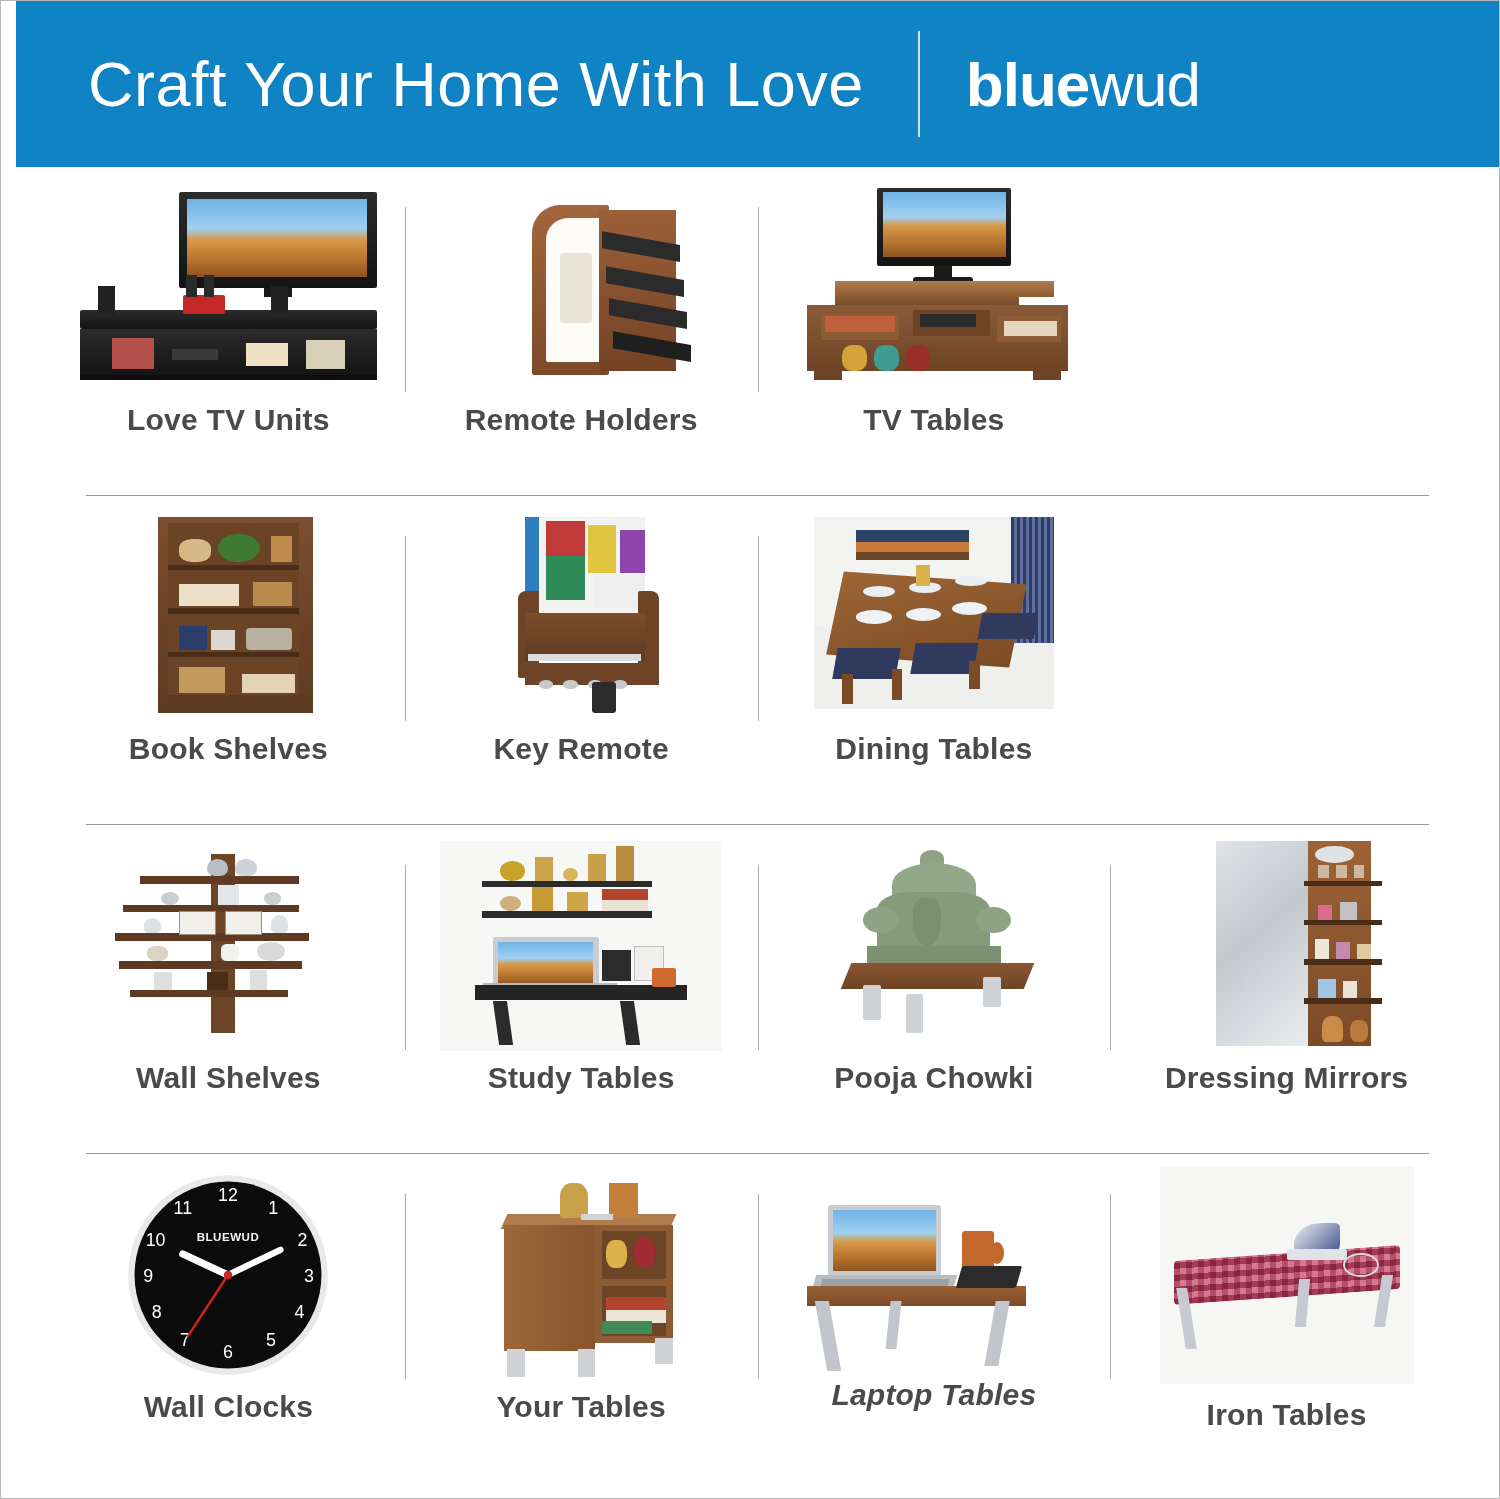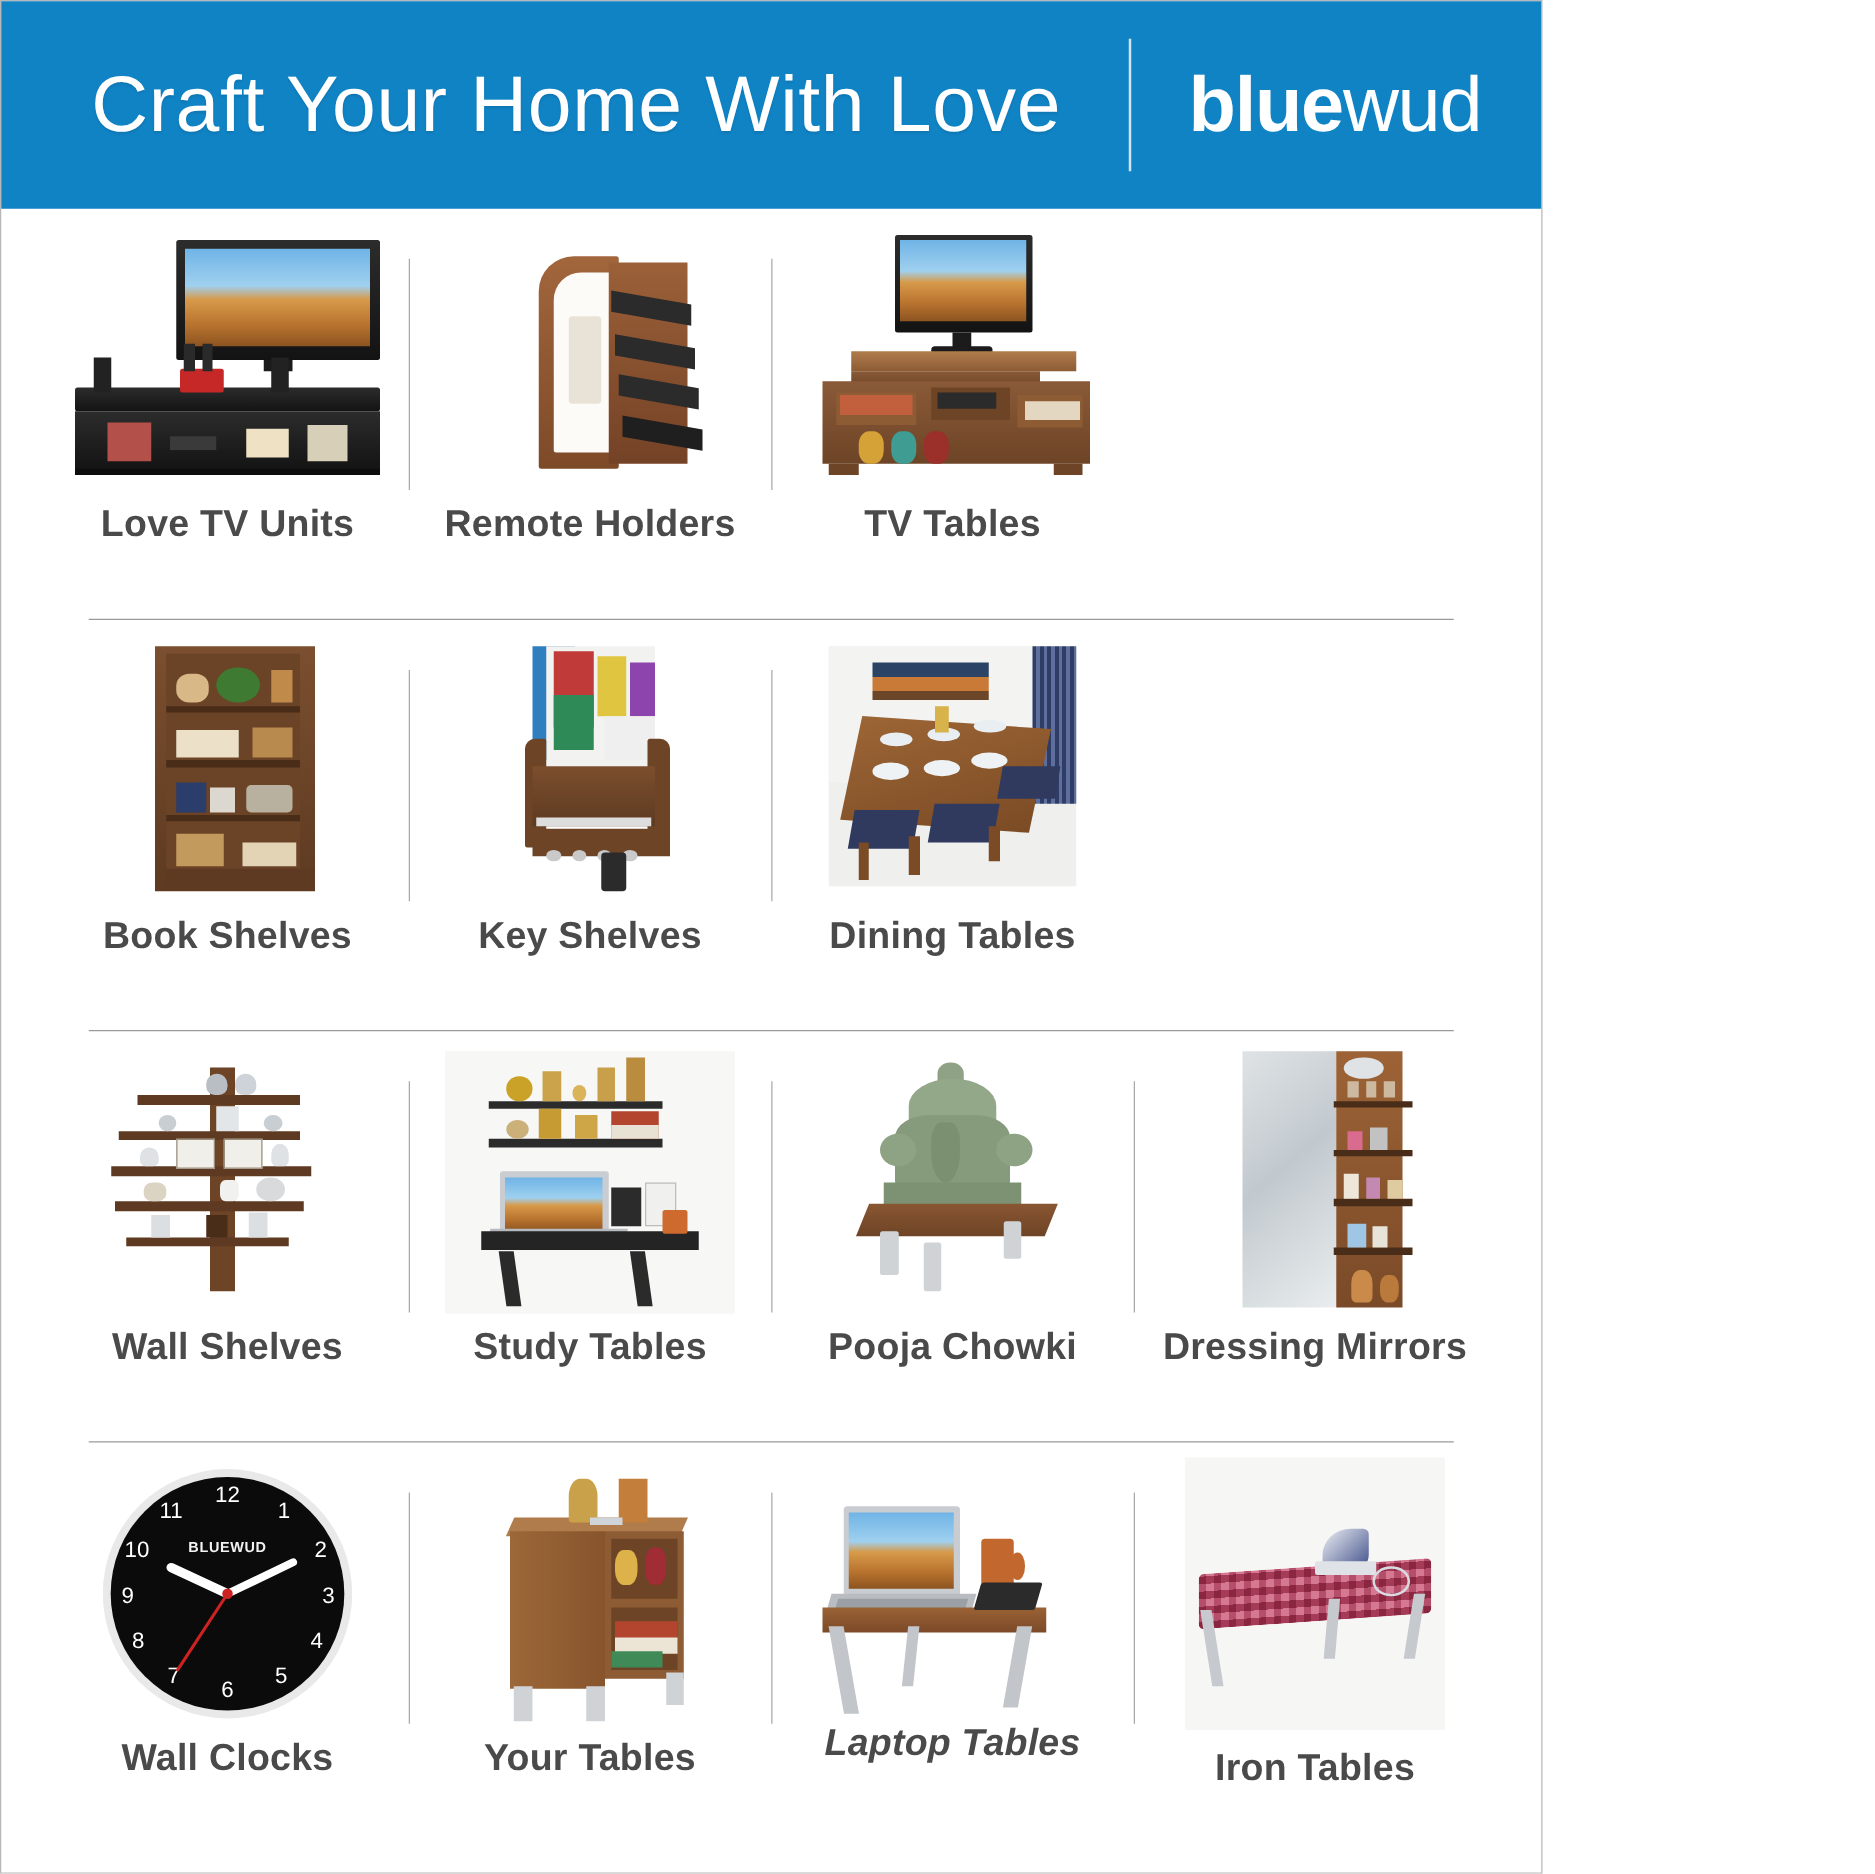--- a/index.html
+++ b/index.html
@@ -4,24 +4,25 @@
 <style>
   html,body{margin:0;padding:0;}
   body{
     width:1500px;height:1499px;
     background:#ffffff;
     font-family:"Liberation Sans", sans-serif;
     overflow:hidden;
   }
   .page{
     position:relative;
-    width:1234px;height:1499px;
+    width:1500px;height:1499px;
     box-sizing:border-box;
     border:1px solid #b8b8b8;
     background:#fff;
+    padding-left:15px;
   }
 
   
   .banner{
     position:relative;
     height:166px;
     background:#1083c5;
     display:flex;
     align-items:center;
     justify-content:center;
@@ -256,21 +257,21 @@
             <div class="ph" style="left:34%;top:48%;width:34%;height:22%;background:linear-gradient(180deg,#7c4e2d,#5d3a21);"></div>
             <div class="ph" style="left:35%;top:67%;width:32%;height:3%;background:#ddd;"></div>
             <div class="ph" style="left:34%;top:71%;width:38%;height:10%;background:#6d4426;"></div>
             <div class="ph" style="left:38%;top:79%;width:4%;height:4%;background:#c9c9c9;border-radius:50%;"></div>
             <div class="ph" style="left:45%;top:79%;width:4%;height:4%;background:#c9c9c9;border-radius:50%;"></div>
             <div class="ph" style="left:52%;top:79%;width:4%;height:4%;background:#c9c9c9;border-radius:50%;"></div>
             <div class="ph" style="left:59%;top:79%;width:4%;height:4%;background:#c9c9c9;border-radius:50%;"></div>
             <div class="ph" style="left:53%;top:80%;width:7%;height:14%;background:#2b2b2b;border-radius:3px;"></div>
           </div>
         </div>
-        <div class="cell-label">Key Shelves</div>
+        <div class="cell-label">Key Remote</div>
       </div>
 
       <div class="cell">
         <div class="thumb">
           <div class="art">
             <div class="ph" style="left:16%;top:4%;width:68%;height:88%;background:#efefee;"></div>
             <div class="ph" style="left:16%;top:4%;width:68%;height:50%;background:#f3f3f2;"></div>
             <div class="ph" style="left:72%;top:4%;width:12%;height:58%;background:repeating-linear-gradient(90deg,#2e3c66 0 3px,#5e6f9e 3px 6px);"></div>
             <div class="ph" style="left:28%;top:10%;width:32%;height:14%;background:linear-gradient(180deg,#2b4466 0 40%,#c97a36 40% 75%,#6c4628 75%);"></div>
             <div class="ph" style="left:22%;top:32%;width:52%;height:38%;background:linear-gradient(160deg,#9c6535,#7b4b25);transform:skew(-12deg,4deg);"></div>

